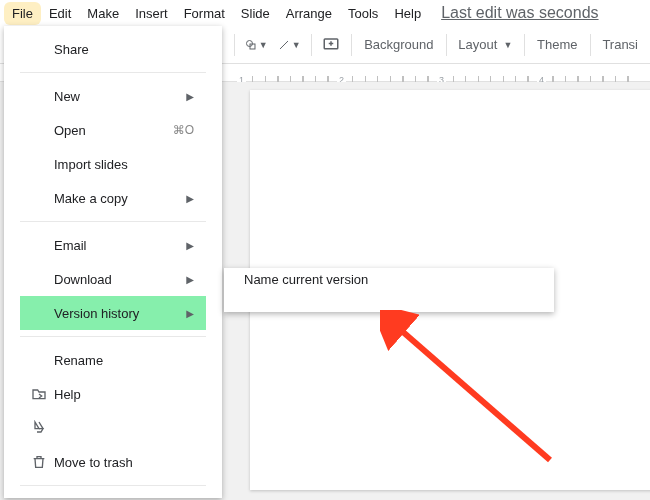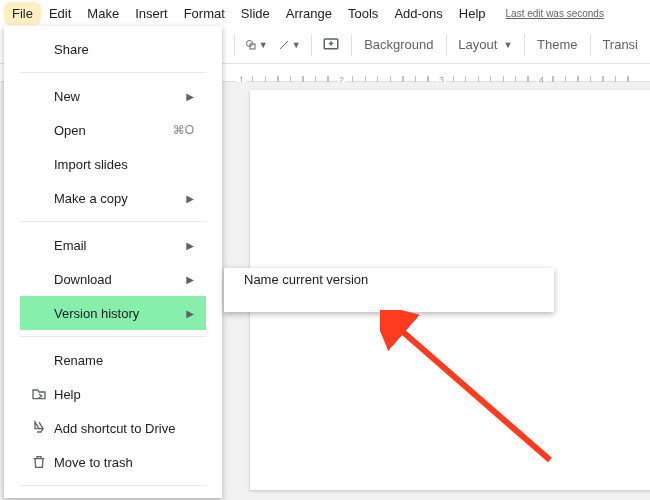--- a/index.html
+++ b/index.html
@@ -1,20 +1,20 @@
 <!DOCTYPE html>
 <html><head>
 <meta charset="utf-8">
 <style>
 * { margin: 0; padding: 0; box-sizing: border-box; font-family: Arial, "Helvetica Neue", sans-serif; }
 body { width: 650px; height: 500px; overflow: hidden; background: #fff; position: relative; font-size: 13px; color: #202124; }
 .menubar { display: flex; align-items: center; height: 26px; padding: 0 4px; border-bottom: 0px solid transparent; }
 .menubar-item { padding: 4px 8px; cursor: pointer; color: #202124; font-size: 13px; border-radius: 6px; }
 .menubar-item.active { background: #feefc3; }
-.last-edit { margin-left: 12px; color: #5f6368; text-decoration: underline; font-size: 10px; white-space: nowrap; }
+.last-edit { margin-left: 12px; color: #5f6368; text-decoration: underline; font-size: 16px; white-space: nowrap; }
 .toolbar { display: flex; align-items: center; height: 38px; border-bottom: 1px solid #e0e0e0; padding: 0 6px; gap: 2px; }
 .toolbar-section-hidden { width: 225px; height: 100%; }
 .tool-btn { display: flex; align-items: center; justify-content: center; min-width: 28px; height: 28px; color: #5f6368; cursor: pointer; border-radius: 2px; padding: 0 4px; }
 .tool-sep { width: 1px; height: 22px; background: #e0e0e0; margin: 0 4px; }
 .tool-text { font-size: 13px; color: #5f6368; padding: 0 6px; cursor: pointer; display: flex; align-items: center; gap: 4px; }
 .ruler { height: 18px; background: #fff; border-bottom: 1px solid #e0e0e0; position: relative; color: #9aa0a6; font-size: 9px; padding-left: 240px; display:flex; align-items:center; }
 .ruler .tick { position: relative; width: 100px; display:flex; align-items:center; }
 .ruler .tick::before { content:""; position:absolute; left:0; top:3px; width:100px; height:12px; background: repeating-linear-gradient(to right, #c0c0c0 0 1px, transparent 1px 12.5px); }
 .ruler .num { position:absolute; top:2px; left:-3px; background:#fff; padding:0 2px; }
 .canvas-area { position: absolute; left: 0; top: 82px; right: 0; bottom: 0; background: #f1f1f1; }
@@ -41,21 +41,20 @@
 
 <div class="menubar">
   <div class="menubar-item active">File</div>
   <div class="menubar-item">Edit</div>
   <div class="menubar-item">Make</div>
   <div class="menubar-item">Insert</div>
   <div class="menubar-item">Format</div>
   <div class="menubar-item">Slide</div>
   <div class="menubar-item">Arrange</div>
   <div class="menubar-item">Tools</div>
-  <div class="menubar-item">Add-ons</div>
   <div class="menubar-item">Help</div>
   <div class="last-edit">Last edit was seconds</div>
 </div>
 
 <div class="toolbar">
   <div class="toolbar-section-hidden"></div>
   <div class="tool-sep"></div>
   <div class="tool-btn">
     <svg width="18" height="18" viewBox="0 0 24 24" fill="none" stroke="#5f6368" stroke-width="2">
         <rect x="3" y="4" width="18" height="16" rx="1"></rect>
@@ -176,21 +175,20 @@
       <span class="menu-label">Help</span>
   </div>
   <div class="menu-row">
     <span class="menu-icon">
         <svg width="16" height="16" viewBox="0 0 24 24" fill="none" stroke="#5f6368" stroke-width="2">
           <path d="M6 3l6 10-6 0z"></path>
           <path d="M12 13l6 0-3 5-6 0"></path>
           <path d="M12 3l6 10"></path>
         </svg>
       </span>
-      <span class="menu-label">Add shortcut to Drive</span>
   </div>
   <div class="menu-row">
     <span class="menu-icon">
         <svg width="16" height="16" viewBox="0 0 24 24" fill="none" stroke="#5f6368" stroke-width="2">
           <path d="M4 7h16M9 7V4h6v3M6 7l1 13h10l1-13"></path>
         </svg>
       </span>
       <span class="menu-label">Move to trash</span>
   </div>
   <div class="menu-divider"></div>

